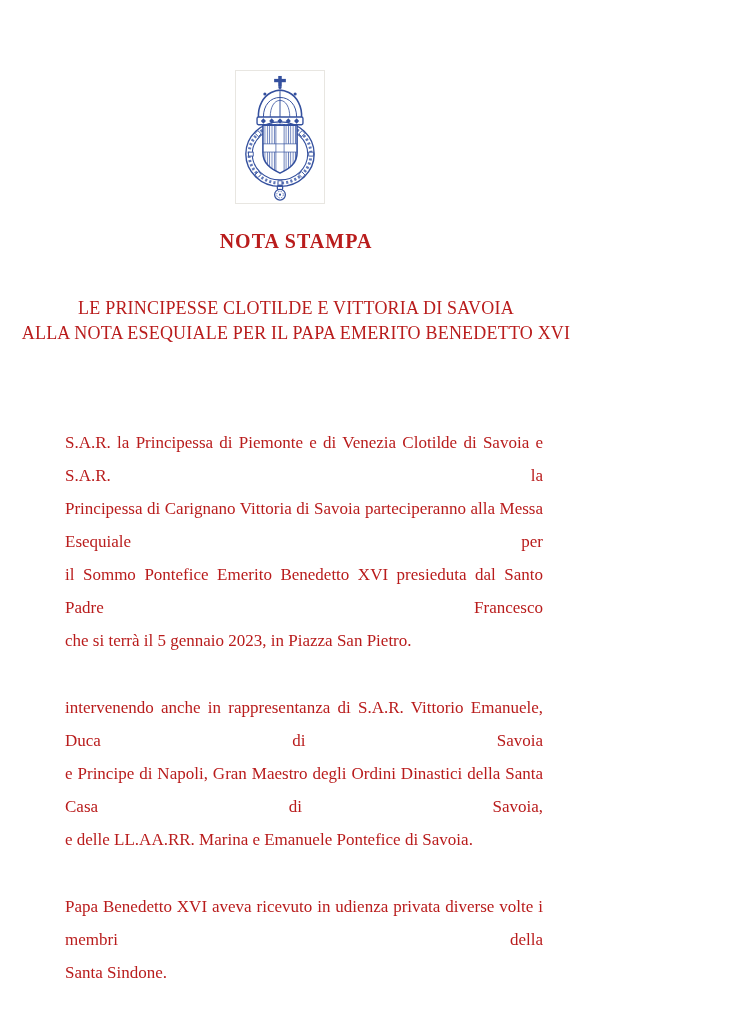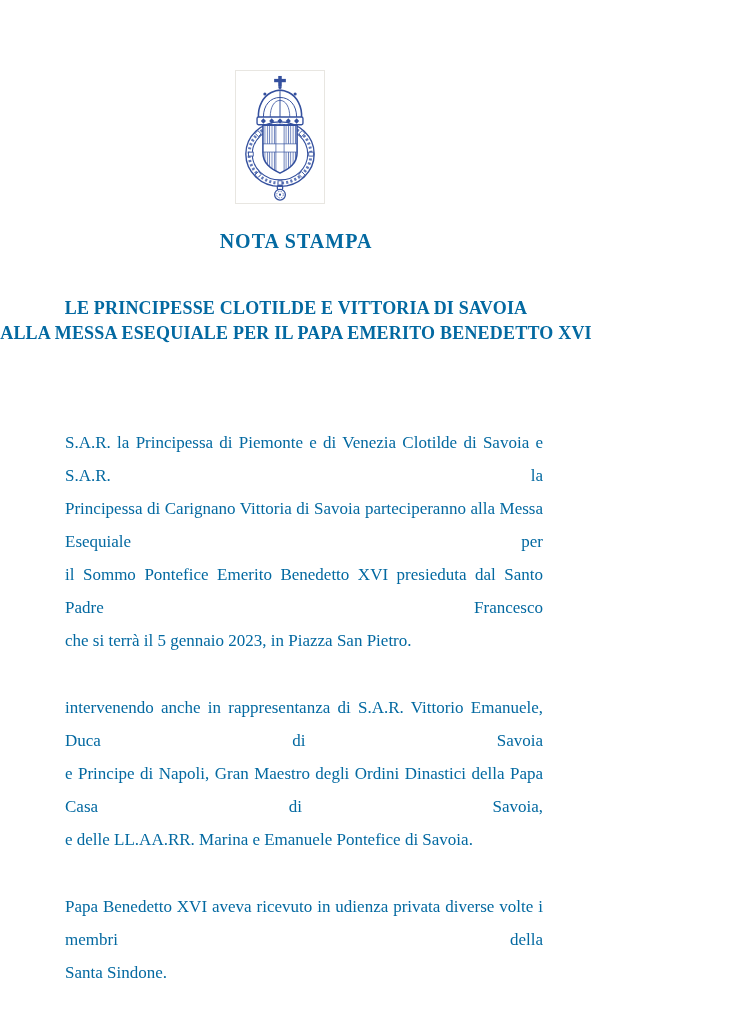--- a/index.html
+++ b/index.html
@@ -2,21 +2,21 @@
 <html><head>
 <meta charset="utf-8">
 <style>
   html, body { margin: 0; padding: 0; background: #ffffff; }
   .page {
     position: relative;
     width: 592px;
     height: 1024px;
     background: #ffffff;
     font-family: "Liberation Serif", serif;
-    color: #0369a1;
+    color: #b91c1c;
     overflow: hidden;
     box-sizing: border-box;
   }
   .crest-frame {
     width: 90px;
     height: 134px;
     margin: 70px auto 0 auto;
     position: relative;
     left: -16px;
     border: 1px solid #e8e6e1;
@@ -31,21 +31,21 @@
     margin: 26px 0 0 0;
     text-align: center;
     font-size: 20px;
     font-weight: bold;
     letter-spacing: 1px;
   }
   .headline {
     margin: 43px 0 0 0;
     text-align: center;
     font-size: 18px;
-    font-weight: bold;
+    font-weight: normal;
     line-height: 25px;
     letter-spacing: 0.2px;
   }
   .content {
     margin: 80px 49px 0 65px;
   }
   .para {
     margin: 0 0 34px 0;
     font-size: 17px;
   }
@@ -141,35 +141,35 @@
         <circle cx="43" cy="123.5" r="3.4" fill="none" stroke="#6078b8" stroke-width="1" stroke-dasharray="1.5 1.2"></circle>
         <circle cx="43" cy="123.5" r="1.1" fill="#34509e"></circle>
       </g>
     </svg>
   </div>
 
   <h2 class="kicker">NOTA STAMPA</h2>
 
   <h1 class="headline">
     <div>LE PRINCIPESSE CLOTILDE E VITTORIA DI SAVOIA</div>
-    <div>ALLA MESSA ESEQUIALE PER IL PAPA EMERITO BENEDETTO XVI</div>
+    <div>ALLA NOTA ESEQUIALE PER IL PAPA EMERITO BENEDETTO XVI</div>
   </h1>
 
   <div class="content">
 
     <p class="para">
       <span class="jline">S.A.R. la Principessa di Piemonte e di Venezia Clotilde di Savoia e S.A.R. la</span>
       <span class="jline">Principessa di Carignano Vittoria di Savoia parteciperanno alla Messa Esequiale per</span>
       <span class="jline">il Sommo Pontefice Emerito Benedetto XVI presieduta dal Santo Padre Francesco</span>
       <span class="jline end">che si terrà il 5 gennaio 2023, in Piazza San Pietro.</span>
     </p>
 
     <p class="para">
       <span class="jline">intervenendo anche in rappresentanza di S.A.R. Vittorio Emanuele, Duca di Savoia</span>
-      <span class="jline">e Principe di Napoli, Gran Maestro degli Ordini Dinastici della Papa Casa di Savoia,</span>
+      <span class="jline">e Principe di Napoli, Gran Maestro degli Ordini Dinastici della Santa Casa di Savoia,</span>
       <span class="jline end">e delle LL.AA.RR. Marina e Emanuele Pontefice di Savoia.</span>
     </p>
 
     <p class="para">
       <span class="jline">Papa Benedetto XVI aveva ricevuto in udienza privata diverse volte i membri della</span>
       <span class="jline end">Santa Sindone.</span>
     </p>
 
     <div class="dateline">Ginevra, 4 gennaio 2022.</div>
   </div>

